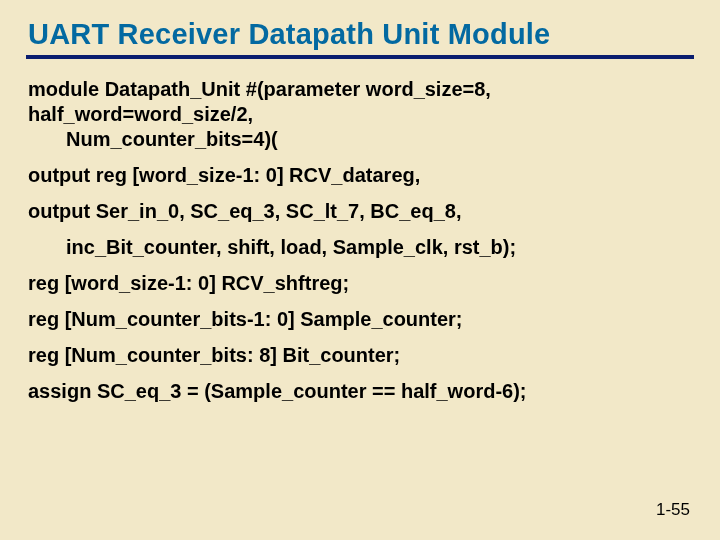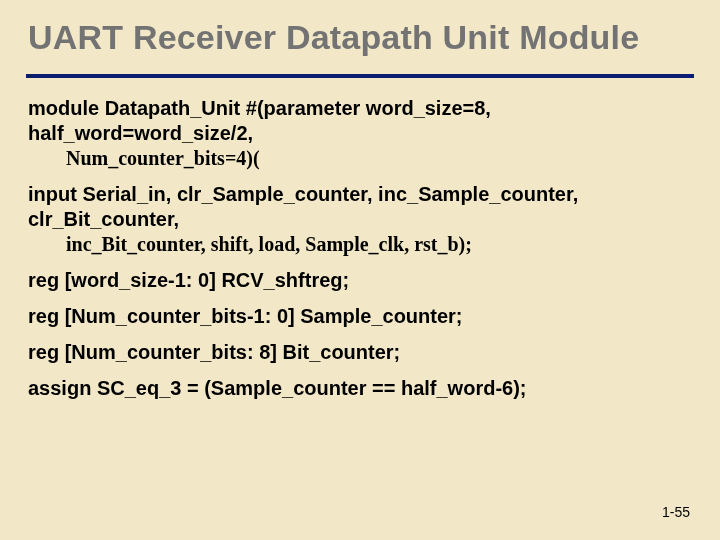--- a/index.html
+++ b/index.html
@@ -10,68 +10,68 @@
     position: relative;
     overflow: hidden;
   }
   .slide {
     width: 720px;
     height: 540px;
     padding: 18px 28px 0 28px;
     position: relative;
   }
   .title {
-    color: #737373;
-    font-size: 34px;
+    color: #0369a1;
+    font-size: 29px;
     font-weight: bold;
     letter-spacing: 0.2px;
-    margin-bottom: 17px;
+    margin-bottom: 4px;
   }
   .title-underline {
     border-bottom: 4px solid #0a1d6e;
     margin-bottom: 18px;
     margin-left: -2px;
     margin-right: -2px;
   }
   .content {
     color: #000;
     font-size: 20px;
     font-weight: bold;
     line-height: 1.25;
   }
   .content .line {
     margin-bottom: 11px;
   }
   .content .cont {
     padding-left: 38px;
-    font-family: Liberation Serif, serif;
   }
   .pagenum {
     position: absolute;
     right: 30px;
     bottom: 20px;
-    font-size: 14px;
+    font-size: 17px;
     color: #000;
   }
 </style>
 </head>
 <body>
 
 <div class="slide">
 
   <div class="title">UART Receiver Datapath Unit Module</div>
   <div class="title-underline"></div>
 
   <div class="content">
     <div class="line">
       <div>module Datapath_Unit #(parameter word_size=8, half_word=word_size/2,</div>
       <div class="cont">Num_counter_bits=4)(</div>
     </div>
+    <div class="line">output  reg [word_size-1: 0] RCV_datareg,</div>
+    <div class="line">output  Ser_in_0, SC_eq_3, SC_lt_7, BC_eq_8,</div>
     <div class="line">
-      <div>input  Serial_in, clr_Sample_counter, inc_Sample_counter,  clr_Bit_counter,</div>
       <div class="cont">inc_Bit_counter, shift, load, Sample_clk, rst_b);</div>
     </div>
     <div class="line">reg  [word_size-1: 0]  RCV_shftreg;</div>
     <div class="line">reg  [Num_counter_bits-1: 0]  Sample_counter;</div>
     <div class="line">reg  [Num_counter_bits: 8]  Bit_counter;</div>
     <div class="line">assign SC_eq_3 = (Sample_counter == half_word-6);</div>
   </div>
 
   <div class="pagenum">1-55</div>
 </div>

